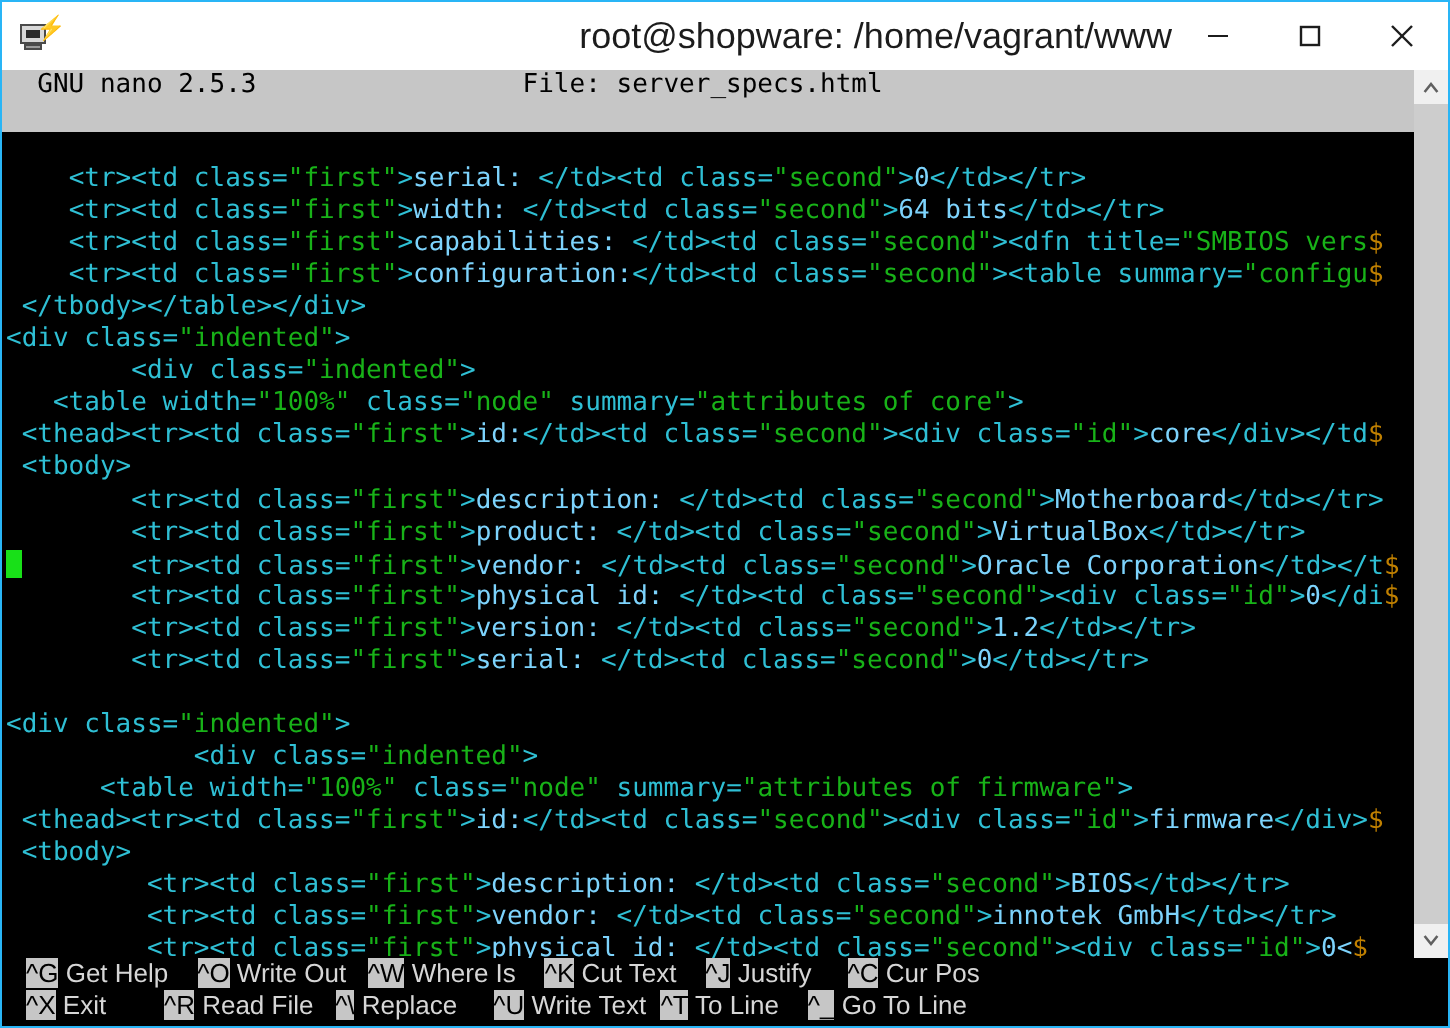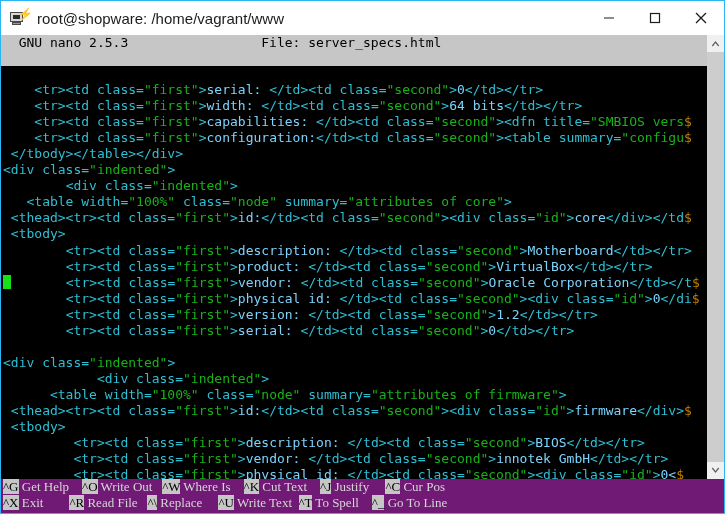--- a/index.html
+++ b/index.html
@@ -76,25 +76,26 @@
   }
   .title-icon .bolt:before {
     content: "\26A1";
     position: absolute;
     left: 0; top: 0;
     color: #e8b800;
     font-size: 12px;
     line-height: 12px;
   }
   .title-text {
-    font-size: 15px;
+    font-size: 18px;
     color: #1c1c1c;
     white-space: nowrap;
     flex: 1 1 auto;
     overflow: hidden;
+    text-align: right;
   }
   .winbtns {
     display: flex;
     flex: 0 0 auto;
     height: 34px;
   }
   .winbtn {
     width: 46px;
     height: 34px;
     display: flex;
@@ -151,26 +152,26 @@
   .cursor {
     display: inline-block;
     width: 8px;
     height: 14px;
     background: #18e018;
     vertical-align: -2px;
   }
 
   
   .helpbar {
-    background: #701a75;
-    font-family: Liberation Serif, serif;
+    background: #000000;
+    font-family: Liberation Sans, sans-serif;
     font-size: 13px;
     line-height: 16.05px;
     flex: 0 0 auto;
-    padding-left: 2px;
+    padding-left: 12px;
     padding-bottom: 2px;
   }
   .helprow {
     height: 16.05px;
     white-space: pre;
     color: #d6d6d6;
   }
   .key {
     background: #c6c6c6;
     color: #000000;
@@ -286,16 +287,16 @@
       <div class="sb-arrow">
         <svg width="9" height="7" viewBox="0 0 9 7">
             <path d="M4.5 6 L0.8 1.4 L1.8 0.6 L4.5 4 L7.2 0.6 L8.2 1.4 Z"></path>
           </svg>
       </div>
     </div>
   </div>
 
   <div class="helpbar">
     <div class="helprow" id="help-row-1"><span class="key">^G</span><span> Get Help    </span><span class="key">^O</span><span> Write Out   </span><span class="key">^W</span><span> Where Is    </span><span class="key">^K</span><span> Cut Text    </span><span class="key">^J</span><span> Justify     </span><span class="key">^C</span><span> Cur Pos     </span></div>
-    <div class="helprow" id="help-row-2"><span class="key">^X</span><span> Exit        </span><span class="key">^R</span><span> Read File   </span><span class="key">^\</span><span> Replace     </span><span class="key">^U</span><span> Write Text  </span><span class="key">^T</span><span> To Spell    </span><span class="key">^_</span><span> Go To Line  </span></div>
+    <div class="helprow" id="help-row-2"><span class="key">^X</span><span> Exit        </span><span class="key">^R</span><span> Read File   </span><span class="key">^\</span><span> Replace     </span><span class="key">^U</span><span> Write Text  </span><span class="key">^T</span><span> To Line    </span><span class="key">^_</span><span> Go To Line  </span></div>
   </div>
 
 </div>
 
 </body></html>

